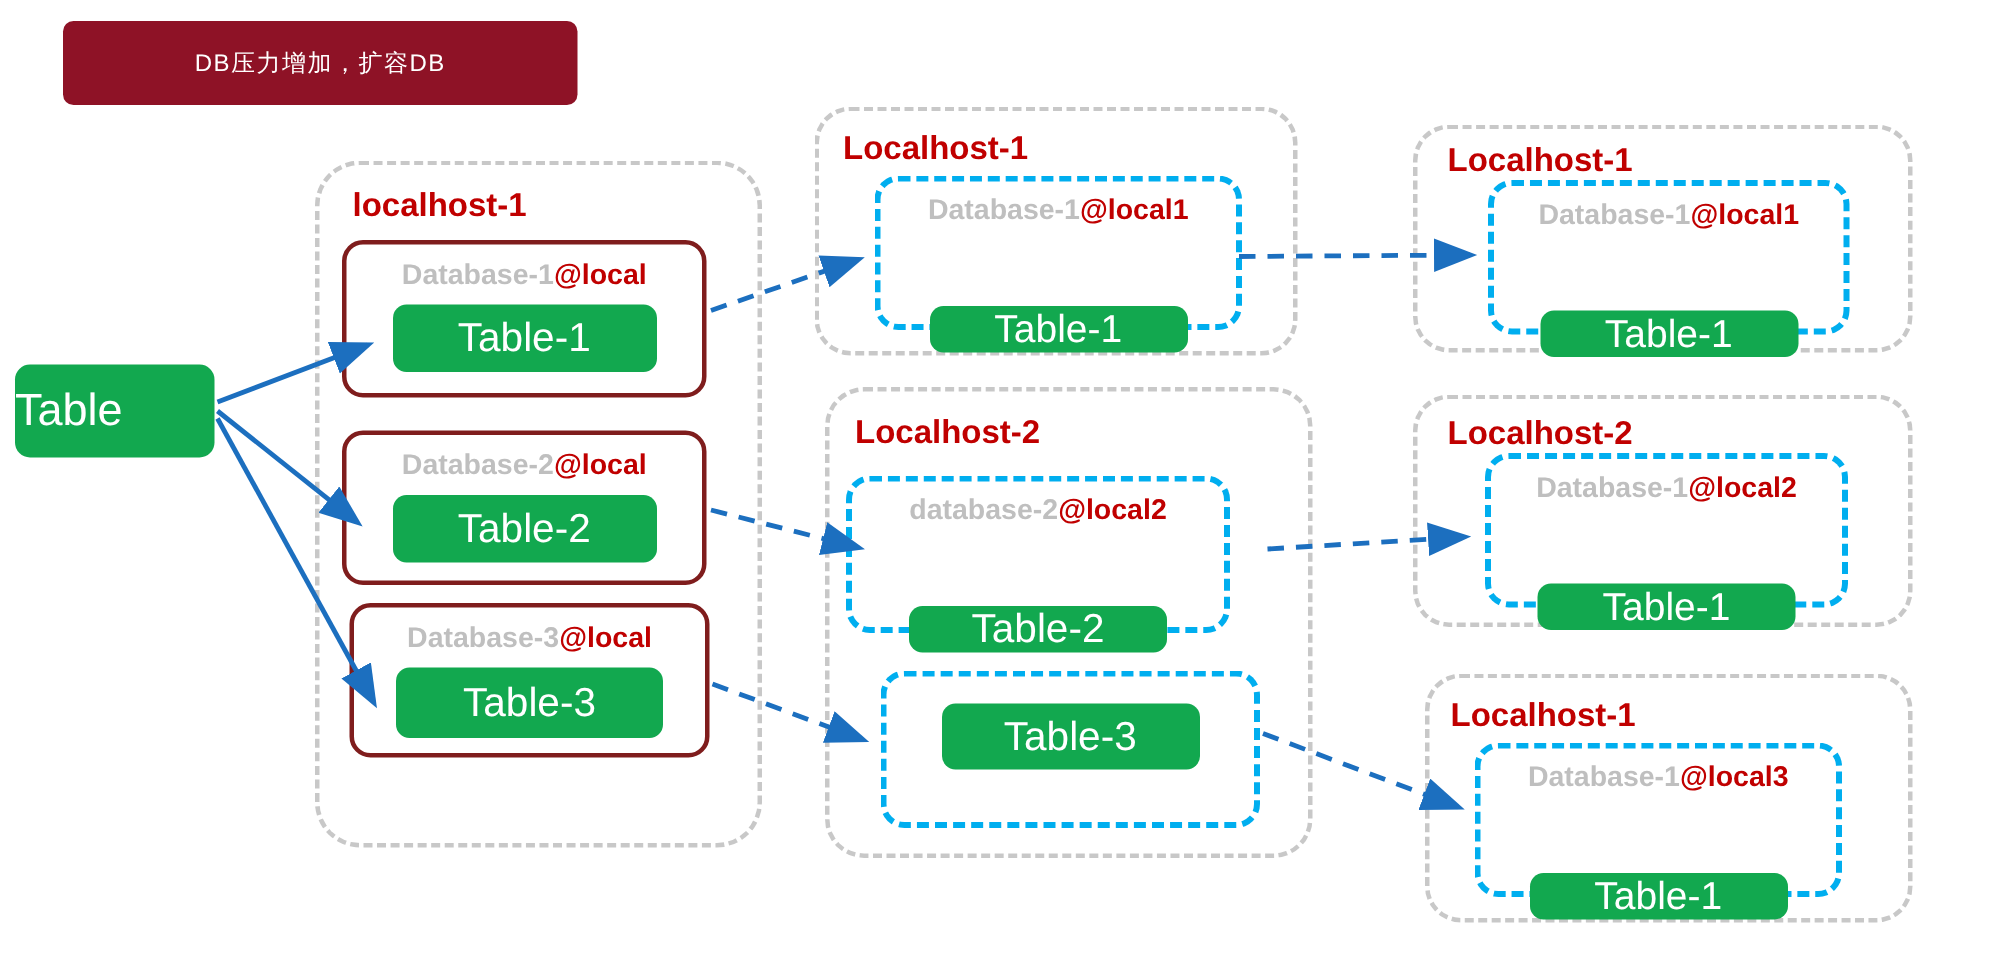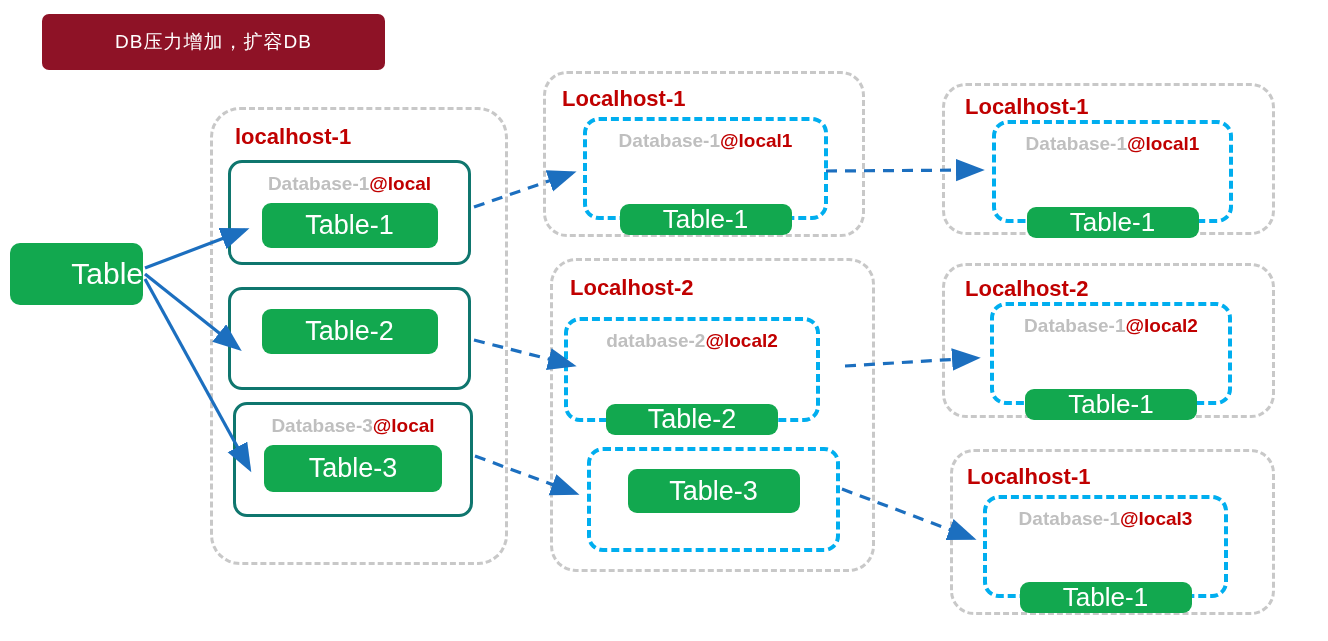--- a/index.html
+++ b/index.html
@@ -5,50 +5,50 @@
   html,body{margin:0;padding:0;background:#ffffff;}
   .canvas{
     position:relative;width:1328px;height:641px;background:#ffffff;overflow:hidden;
     font-family:"Liberation Sans","DejaVu Sans",sans-serif;
   }
   .abs{position:absolute;box-sizing:border-box;}
 
   .banner{
     background:#8E1226;color:#ffffff;border-radius:7px;
     display:flex;align-items:center;justify-content:center;
-    font-size:19px;letter-spacing:1px;
+    font-size:16px;letter-spacing:1px;
   }
 
   .host{
     border:3px dashed #C8C8C8;border-radius:30px;background:transparent;
   }
   .host-label{
     position:absolute;color:#C00000;font-weight:bold;font-size:22px;white-space:nowrap;
   }
 
   .dbbox{
     background:#ffffff;display:flex;flex-direction:column;align-items:center;
   }
-  .dbbox.solid{border:3px solid #0f766e;border-radius:14px;padding-top:11px;}
+  .dbbox.solid{border:3px solid #7f1d1d;border-radius:14px;padding-top:11px;}
   .dbbox.dashcyan{border:4px dashed #00AEEF;border-radius:16px;padding-top:10px;gap:44px;}
   .dblabel{font-size:19px;font-weight:bold;white-space:nowrap;line-height:1.1;}
   .dbname{color:#BFBFBF;}
   .dbsuffix{color:#C00000;}
 
   .chip{
     background:#12A84F;color:#ffffff;border-radius:9px;
     display:flex;align-items:center;justify-content:center;
     margin-top:8px;
     text-align:center;
   }
   .chip.mid{font-size:27px;}
 
   .source{
     background:#12A84F;color:#ffffff;border-radius:10px;
-    display:flex;align-items:center;justify-content:flex-end;font-size:30px;
+    display:flex;align-items:center;justify-content:flex-start;font-size:30px;
   }
 
   svg.arrows{position:absolute;left:0;top:0;width:1328px;height:641px;pointer-events:none;z-index:6;}
   .arrow{stroke:#1C6FBF;stroke-width:3.2;fill:none;}
   .arrow.dashed{stroke-dasharray:11 8;}
 </style>
 </head>
 <body>
 
 <div class="canvas">
@@ -66,24 +66,27 @@
   </div>
 
   <div class="abs dbbox solid" style="left:228px;top:160px;width:243px;height:105px">
     <div class="dblabel">
       <span class="dbname">Database-1</span><span class="dbsuffix">@local</span>
     </div>
     <div class="chip mid" style="width:176px;height:45px">Table-1</div>
   </div>
 
   <div class="abs dbbox solid" style="left:228px;top:287px;width:243px;height:103px">
+    <div class="dblabel">
+      <span class="dbname">Database-2</span><span class="dbsuffix">@local</span>
+    </div>
     <div class="chip mid" style="width:176px;height:45px">Table-2</div>
   </div>
 
-  <div class="abs dbbox solid" style="left:233px;top:402px;width:240px;height:115px">
+  <div class="abs dbbox solid" style="left:233px;top:402px;width:240px;height:103px">
     <div class="dblabel">
       <span class="dbname">Database-3</span><span class="dbsuffix">@local</span>
     </div>
     <div class="chip mid" style="width:178px;height:47px">Table-3</div>
   </div>
 
   <div class="abs host" style="left:543px;top:71px;width:322px;height:166px;border-radius:24px">
     <div class="host-label" style="left:16px;top:12px">Localhost-1</div>
   </div>
   <div class="abs dbbox dashcyan" style="left:583px;top:117px;width:245px;height:103px">

